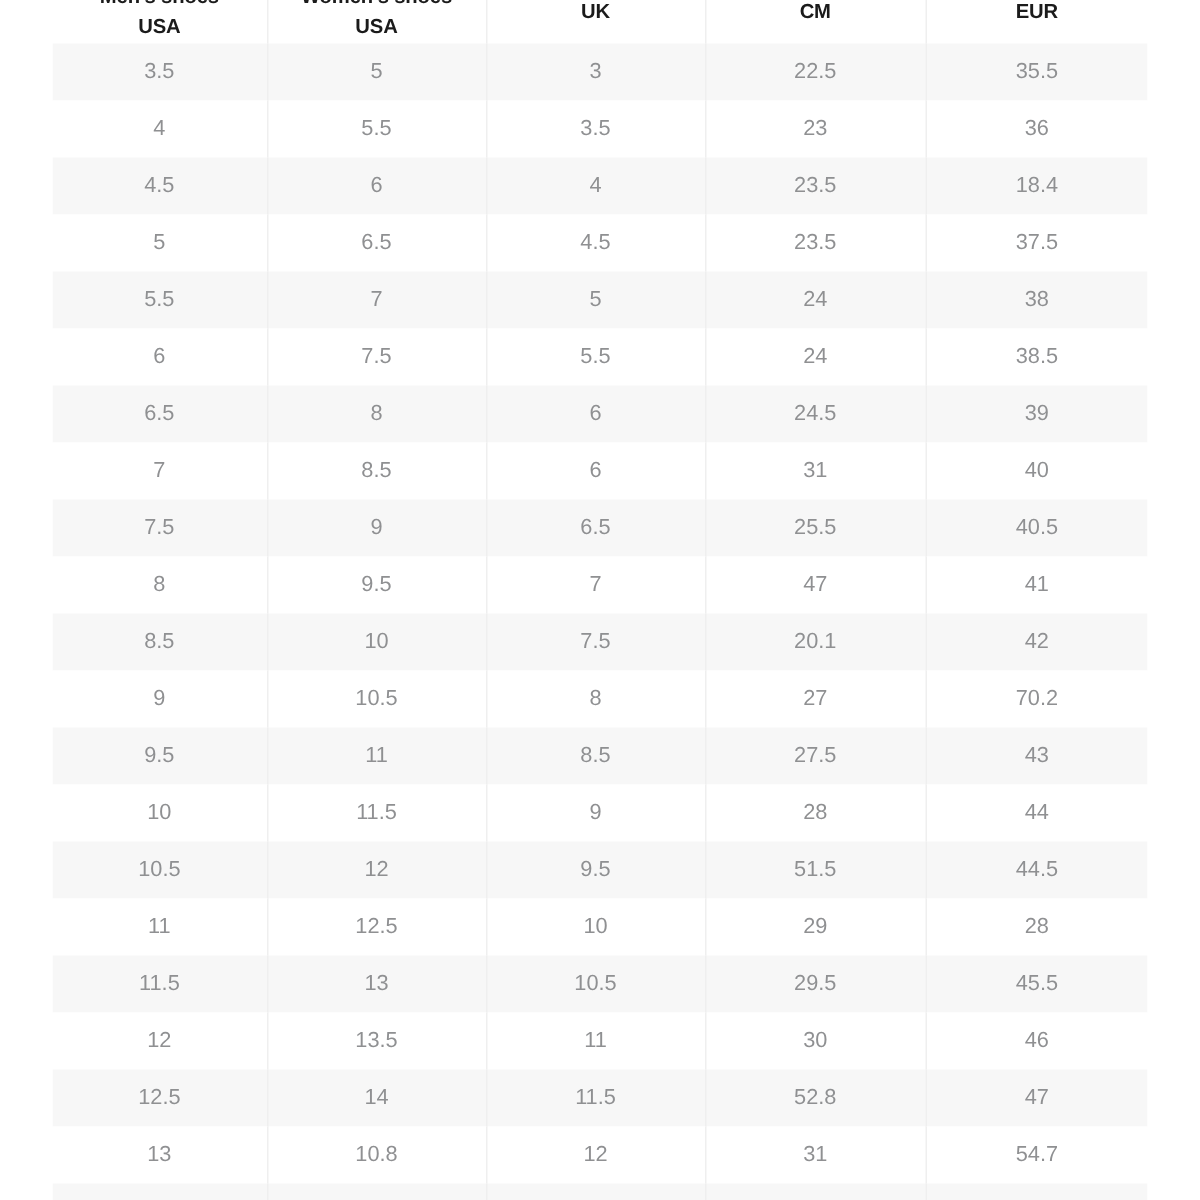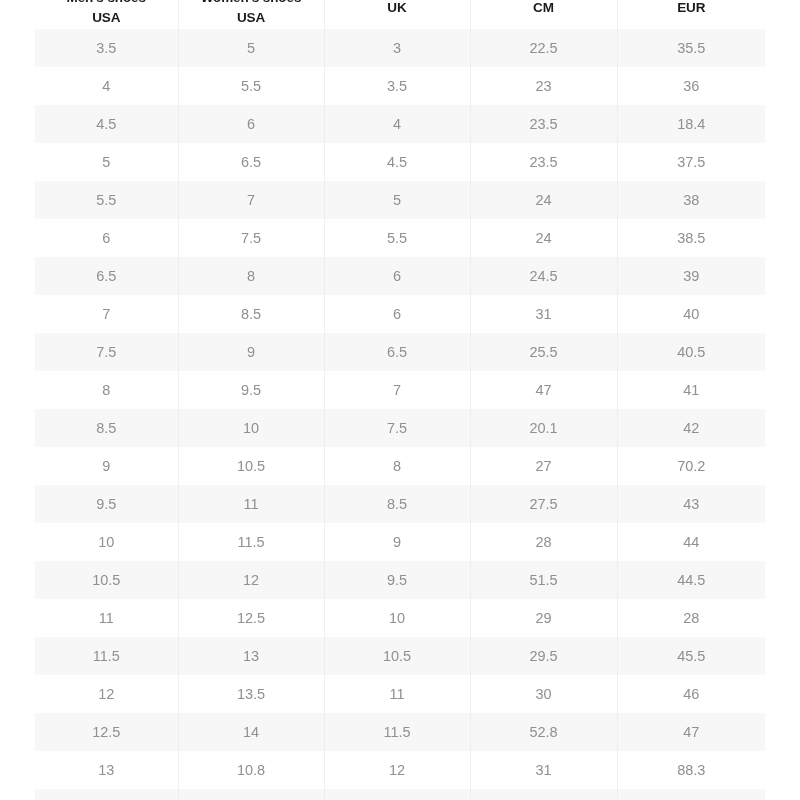--- a/index.html
+++ b/index.html
@@ -249,21 +249,21 @@
               <td>14</td>
               <td>11.5</td>
               <td>52.8</td>
               <td>47</td>
             </tr>
             <tr class="even">
               <td>13</td>
               <td>10.8</td>
               <td>12</td>
               <td>31</td>
-              <td>88.3</td>
+              <td>54.7</td>
             </tr>
             <tr class="odd">
               <td>13.5</td>
               <td>15</td>
               <td>12.5</td>
               <td>31.5</td>
               <td>48</td>
             </tr>
           </tbody>
       </table>

